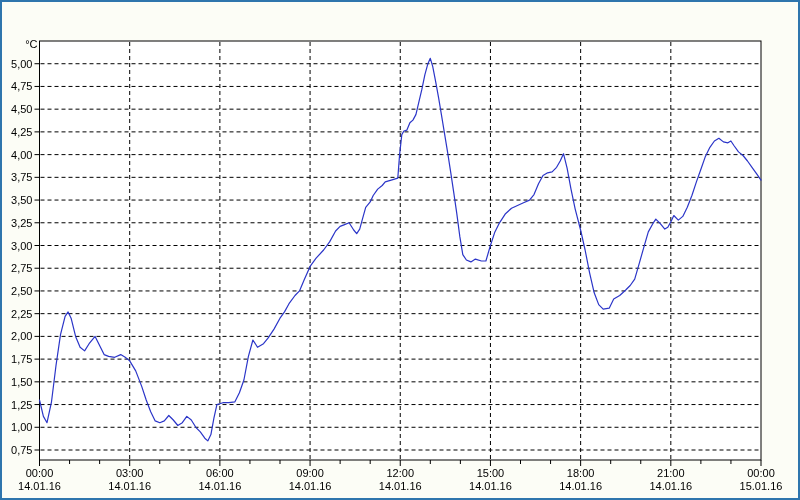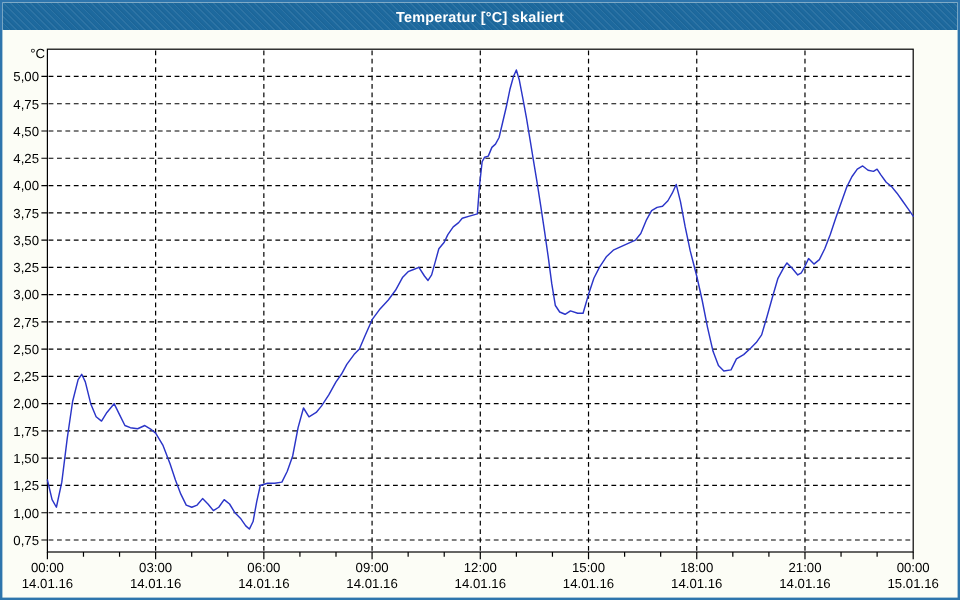--- a/index.html
+++ b/index.html
@@ -15,23 +15,20 @@
     display:flex;align-items:center;justify-content:center;
   }
   .titlebar .title-text{color:#ffffff;font-weight:bold;font-size:12px;letter-spacing:0.2px;}
   .chart-host{position:absolute;left:0;top:23px;width:796px;height:473px;}
   svg text{font-family:"Liberation Sans",sans-serif;}
 </style>
 </head>
 <body>
 
 <div class="window">
-  <div class="titlebar">
-    <span class="title-text">Temperatur [°C] skaliert</span>
-  </div>
   <div class="chart-host">
     <svg id="chart-svg" width="796" height="473" viewBox="0 0 796 473">
         <rect x="37.5" y="16" width="721.5" height="419" fill="#ffffff" stroke="#000000" stroke-width="1"></rect>
         <line x1="38.5" y1="425.00216919739694" x2="758" y2="425.00216919739694" stroke="#000000" stroke-width="1" stroke-dasharray="4,3"></line>
         <line x1="32.5" y1="425.00216919739694" x2="37.5" y2="425.00216919739694" stroke="#000000" stroke-width="1"></line>
         <text x="30.5" y="429.00216919739694" text-anchor="end" font-size="11" fill="#000000">0,75</text>
         <line x1="38.5" y1="402.2798264642082" x2="758" y2="402.2798264642082" stroke="#000000" stroke-width="1" stroke-dasharray="4,3"></line>
         <line x1="32.5" y1="402.2798264642082" x2="37.5" y2="402.2798264642082" stroke="#000000" stroke-width="1"></line>
         <text x="30.5" y="406.2798264642082" text-anchor="end" font-size="11" fill="#000000">1,00</text>
         <line x1="38.5" y1="379.5574837310195" x2="758" y2="379.5574837310195" stroke="#000000" stroke-width="1" stroke-dasharray="4,3"></line>

